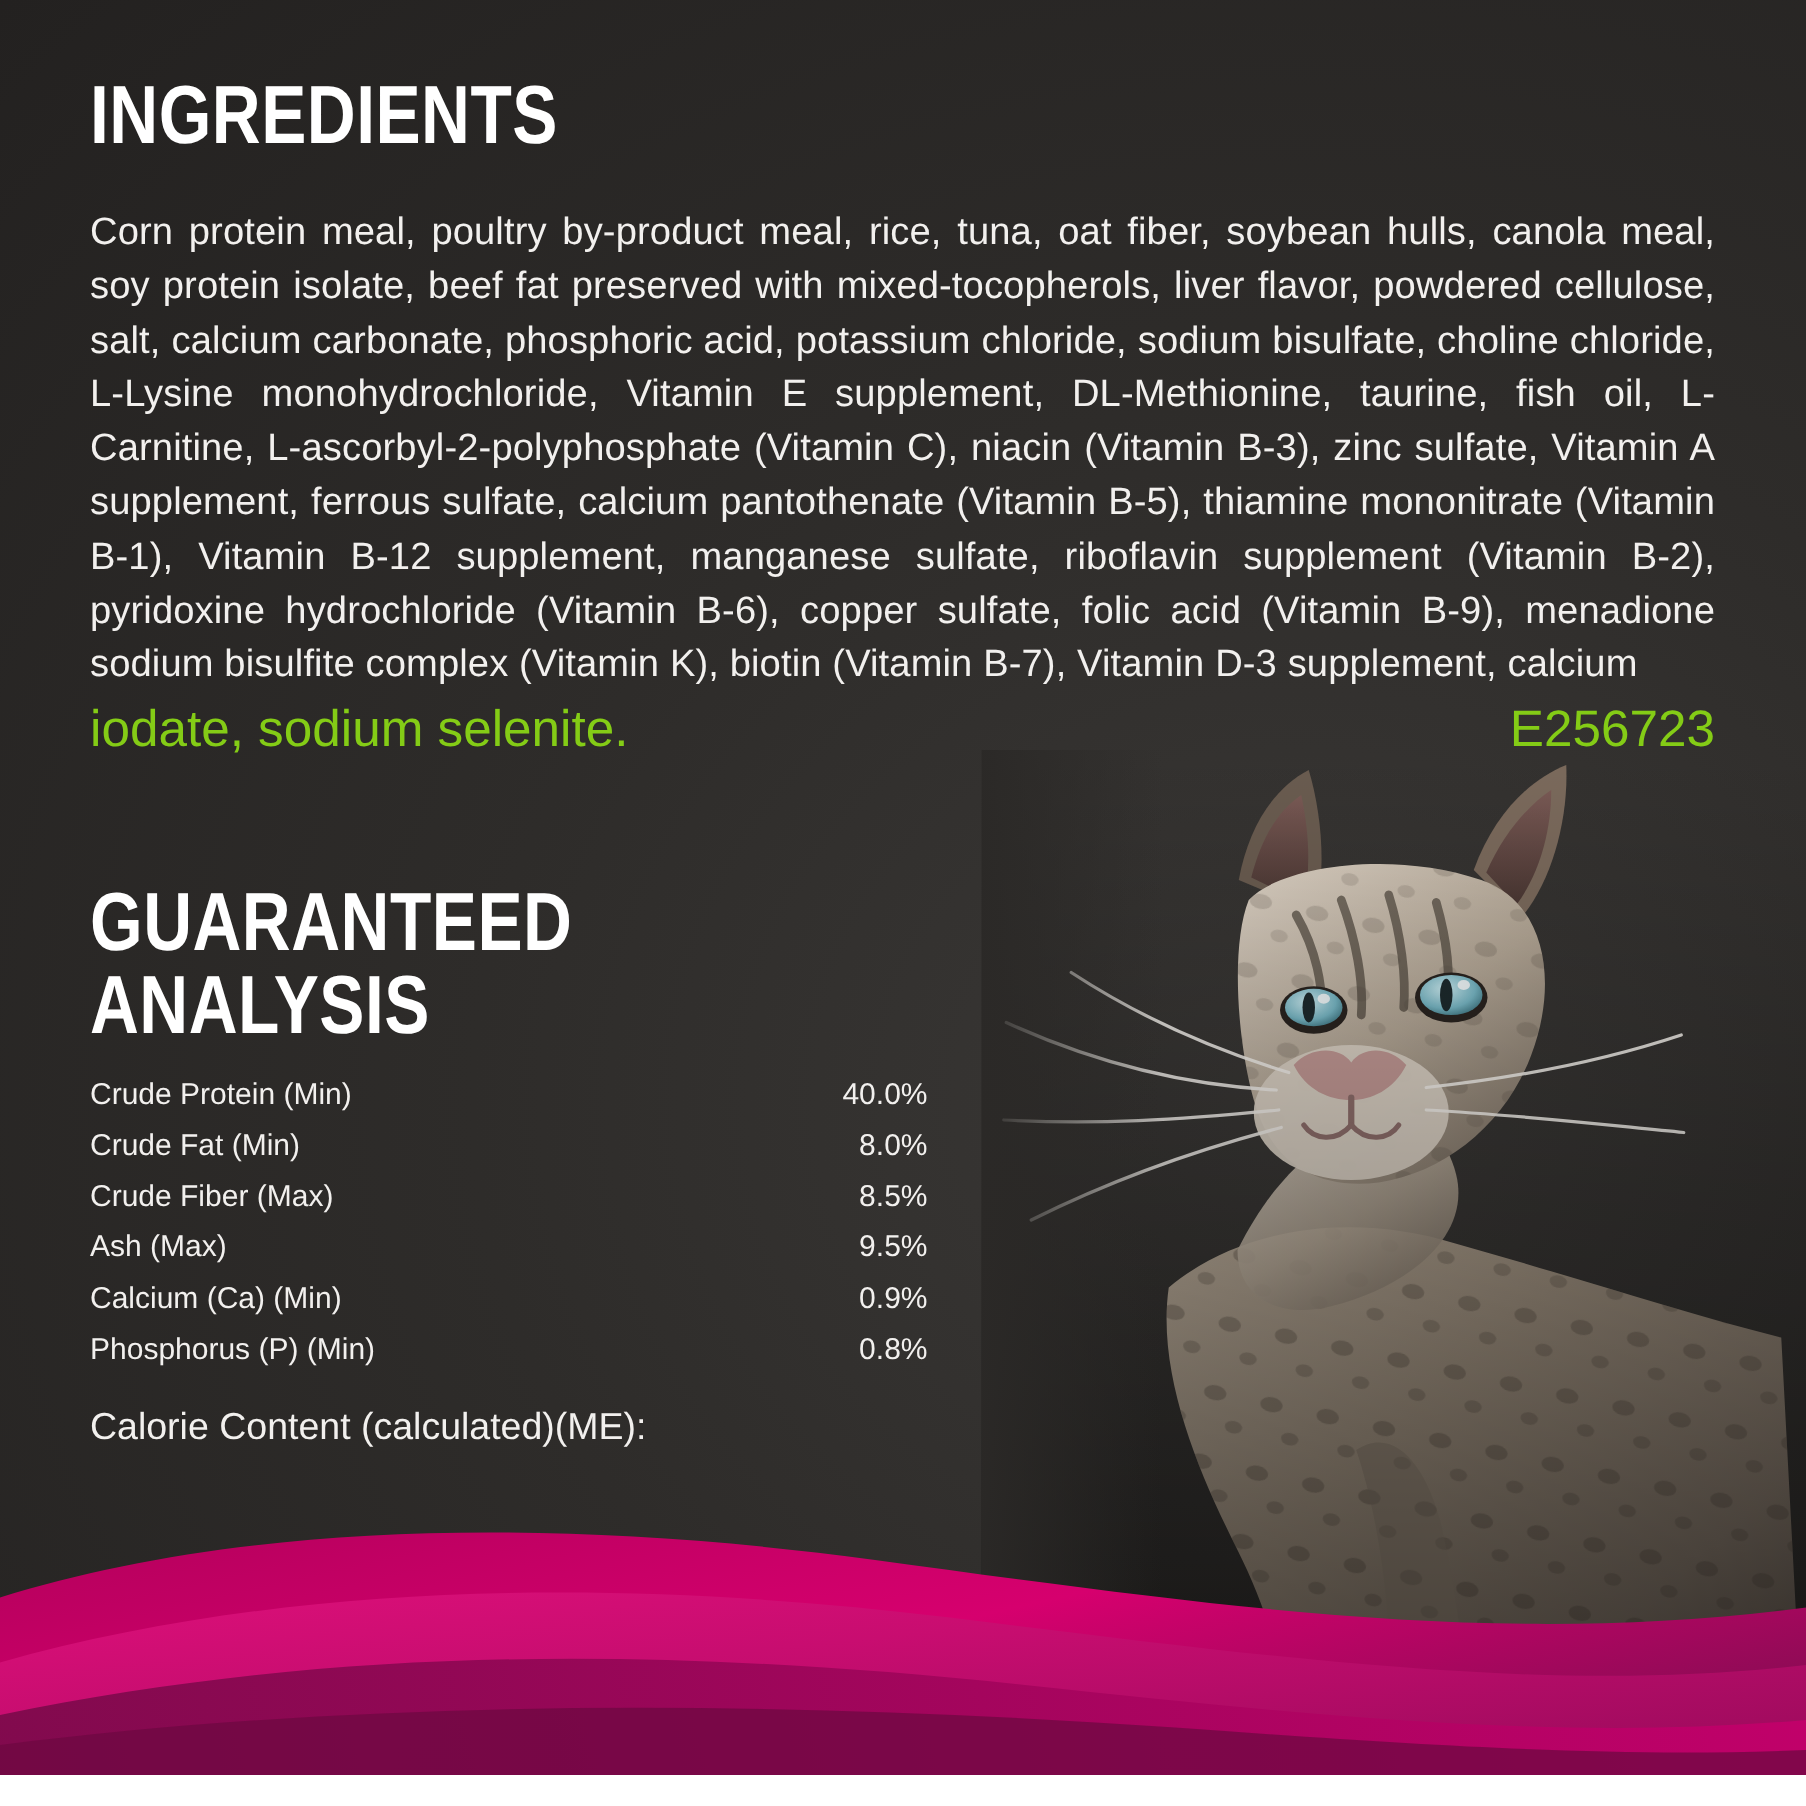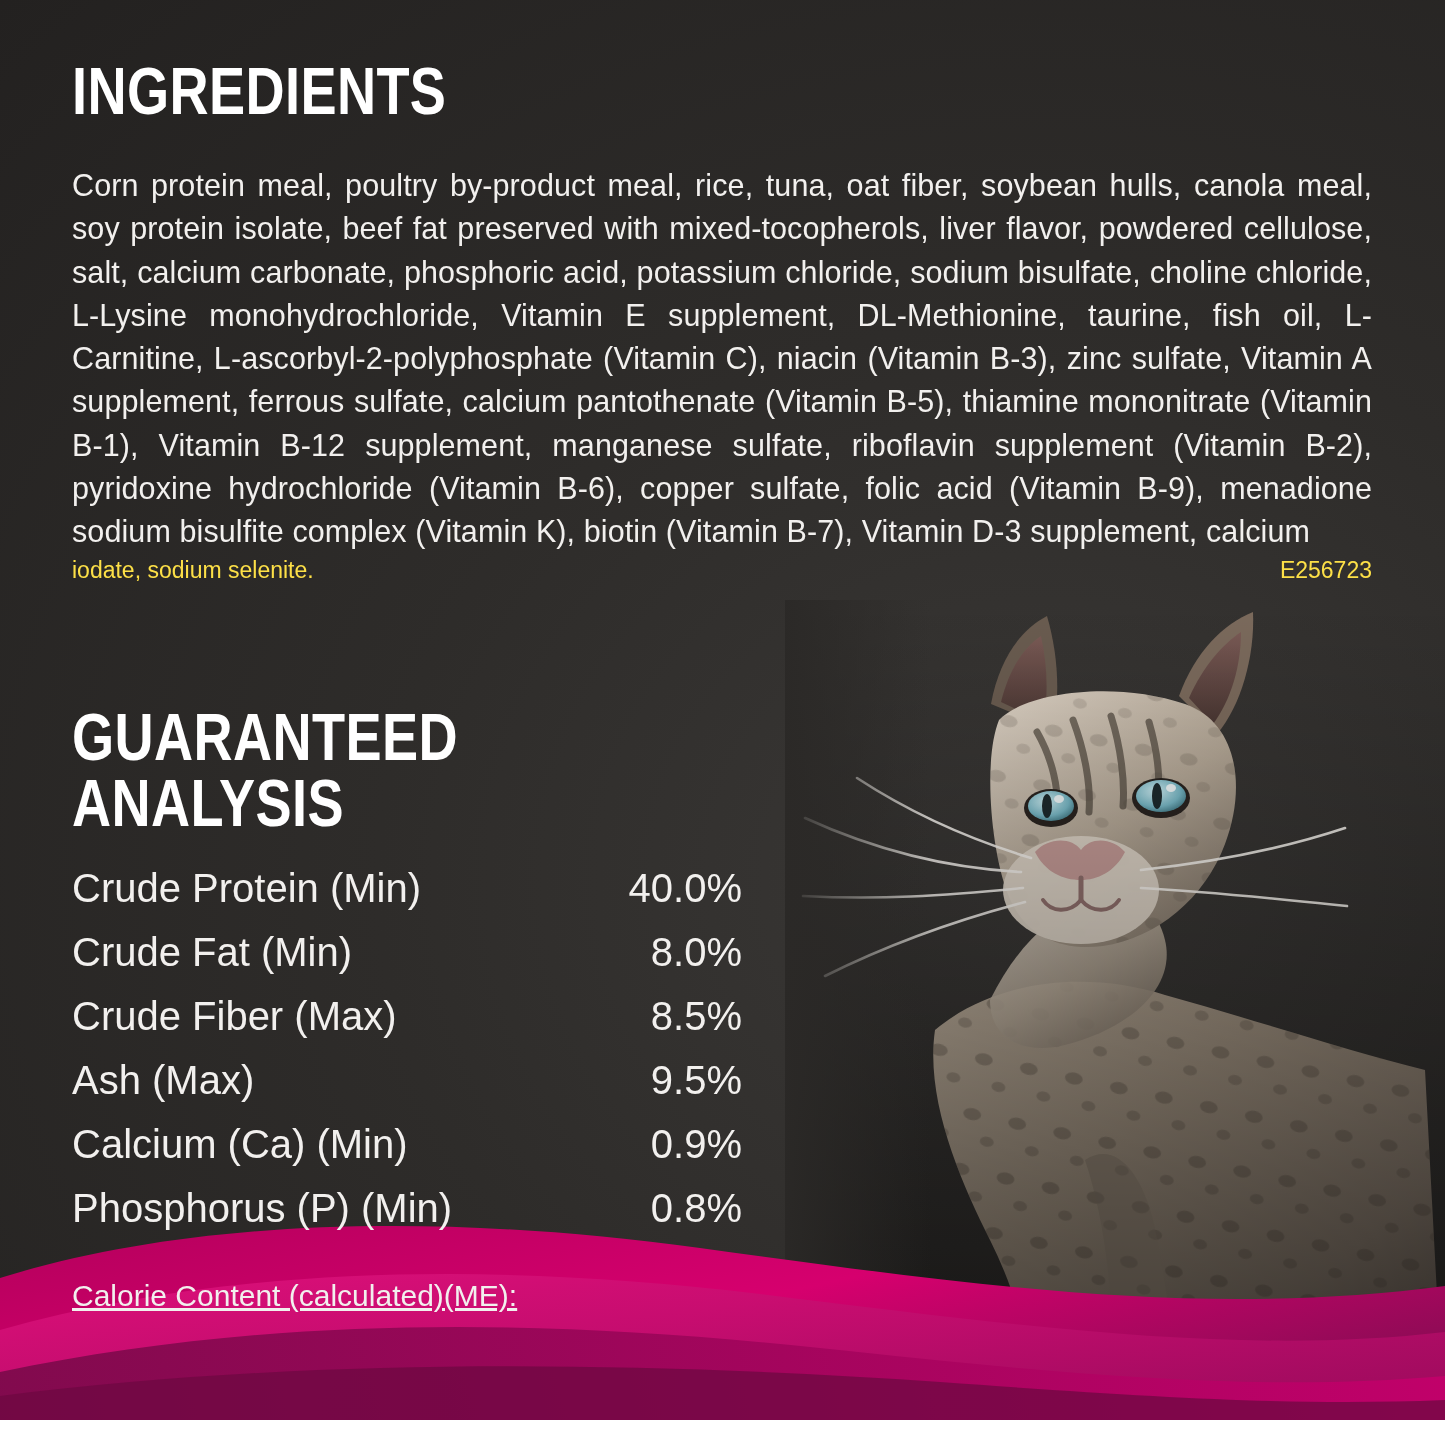--- a/index.html
+++ b/index.html
@@ -68,57 +68,56 @@
   }
   #ingredients-body {
     margin-top: 40px;
     font-size: 30.5px;
     line-height: 1.42;
     text-align: justify;
     color: #f2f0ee;
     letter-spacing: 0.1px;
   }
   #ingredients-last-line {
-    font-size: 23px;
+    font-size: 41px;
     line-height: 1.42;
-    color: #fde047;
+    color: #84cc16;
     display: flex;
     justify-content: space-between;
     align-items: baseline;
   }
 
   #analysis-section {
     position: absolute;
     left: 72px;
     top: 704px;
     width: 720px;
   }
   #analysis-table {
     margin-top: 20px;
     width: 680px;
     border-collapse: collapse;
   }
   #analysis-table tr td {
-    font-size: 40px;
+    font-size: 24px;
     line-height: 1.45;
     padding: 3px 0;
     color: #f2f0ee;
     white-space: nowrap;
   }
   #analysis-table tr td.value {
     text-align: right;
     width: 190px;
     padding-right: 10px;
   }
   #calorie-block {
-    margin-top: 34px;
+    margin-top: 19px;
     font-size: 30px;
     line-height: 1.45;
     color: #f2f0ee;
-    text-decoration: underline;
   }
 </style>
 </head>
 <body>
 
 <div id="page">
   <div id="bg-gradient"></div>
 
   <div id="cat-photo">
     <svg viewBox="0 0 660 845" xmlns="http://www.w3.org/2000/svg">

